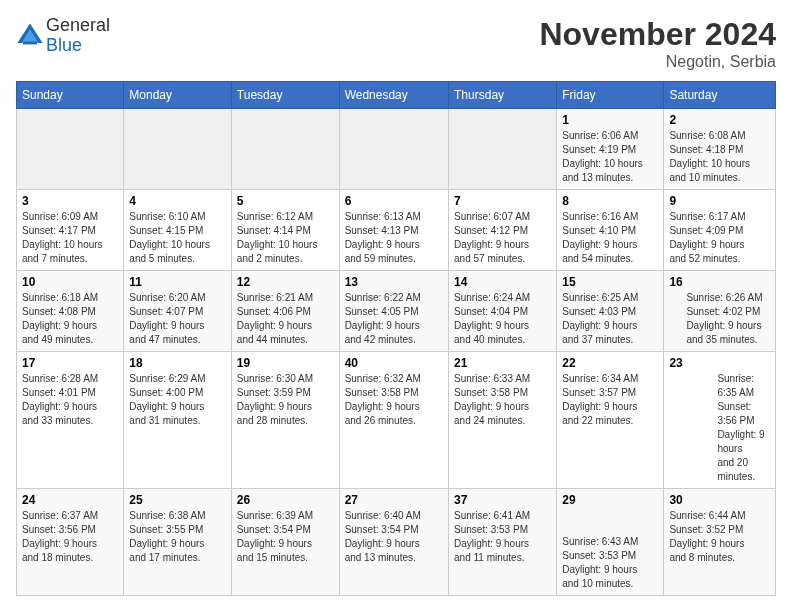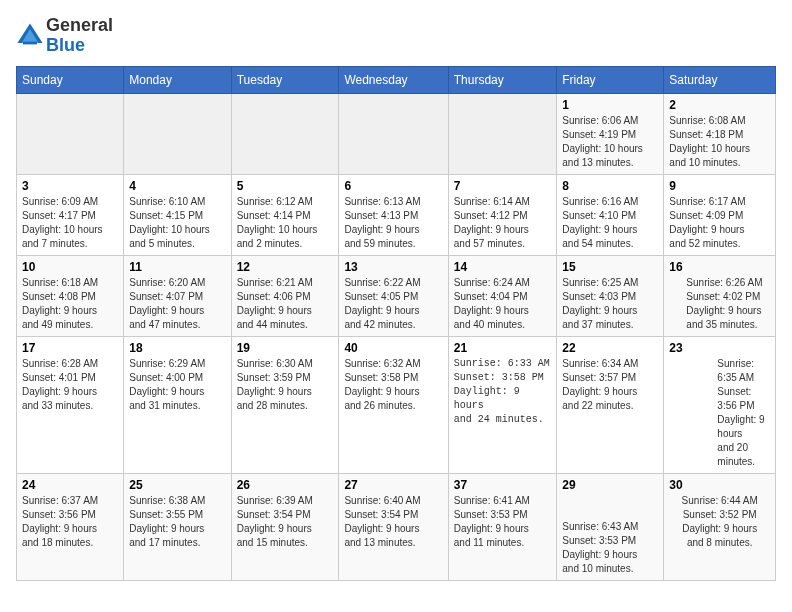--- a/index.html
+++ b/index.html
@@ -15,21 +15,21 @@
       justify-content: space-between;
       align-items: flex-start;
       margin-bottom: 10px;
     }
     .logo {
       display: flex;
       align-items: center;
     }
     .logo-text {
       font-size: 18px;
-      font-weight: bold;
+      font-weight: normal;
       line-height: 1.1;
     }
     .logo-general { color: #333; }
     .logo-blue { color: #1a6bbf; }
     .logo-icon {
       width: 28px;
       height: 28px;
       margin-right: 2px;
     }
     .title-block {
@@ -94,20 +94,24 @@
   <div class="logo">
     <svg class="logo-icon" viewBox="0 0 40 40">
       <polygon points="20,2 38,30 2,30" fill="#1a6bbf"></polygon>
       <polygon points="20,10 32,30 8,30" fill="#4a9de0"></polygon>
       <rect x="10" y="28" width="20" height="4" fill="#1a6bbf"></rect>
     </svg>
     <div class="logo-text">
       <span class="logo-general">General</span><br>
       <span class="logo-blue">Blue</span>
     </div>
+  </div>
+  <div class="title-block">
+    <div class="month-title">November 2024</div>
+    <div class="location">Negotin, Serbia</div>
   </div>
 </div>
 
 <table class="calendar">
   <thead>
     <tr>
       <th>Sunday</th>
       <th>Monday</th>
       <th>Tuesday</th>
       <th>Wednesday</th>
@@ -162,21 +166,21 @@
         </td>
         <td>
           <span class="day-number">6</span>
           <div class="day-info" style="white-space: pre-line;">Sunrise: 6:13 AM
 Sunset: 4:13 PM
 Daylight: 9 hours
 and 59 minutes.</div>
         </td>
         <td>
           <span class="day-number">7</span>
-          <div class="day-info" style="white-space: pre-line;">Sunrise: 6:14 AM
+          <div class="day-info" style="white-space: pre-line;">Sunrise: 6:07 AM
 Sunset: 4:12 PM
 Daylight: 9 hours
 and 57 minutes.</div>
         </td>
         <td>
           <span class="day-number">8</span>
           <div class="day-info" style="white-space: pre-line;">Sunrise: 6:16 AM
 Sunset: 4:10 PM
 Daylight: 9 hours
 and 54 minutes.</div>
@@ -264,21 +268,21 @@
         </td>
         <td>
           <span class="day-number">40</span>
           <div class="day-info" style="white-space: pre-line;">Sunrise: 6:32 AM
 Sunset: 3:58 PM
 Daylight: 9 hours
 and 26 minutes.</div>
         </td>
         <td>
           <span class="day-number">21</span>
-          <div class="day-info" style="white-space: pre-line; font-family: Liberation Mono, monospace;">Sunrise: 6:33 AM
+          <div class="day-info" style="white-space: pre-line;">Sunrise: 6:33 AM
 Sunset: 3:58 PM
 Daylight: 9 hours
 and 24 minutes.</div>
         </td>
         <td>
           <span class="day-number">22</span>
           <div class="day-info" style="white-space: pre-line;">Sunrise: 6:34 AM
 Sunset: 3:57 PM
 Daylight: 9 hours
 and 22 minutes.</div>
@@ -329,20 +333,20 @@
         </td>
         <td>
           <span class="day-number">29</span>
           <div class="day-info" style="white-space: pre-line; margin-top: 28px;">Sunrise: 6:43 AM
 Sunset: 3:53 PM
 Daylight: 9 hours
 and 10 minutes.</div>
         </td>
         <td>
           <span class="day-number">30</span>
-          <div class="day-info" style="white-space: pre-line; text-align: center;">Sunrise: 6:44 AM
+          <div class="day-info" style="white-space: pre-line;">Sunrise: 6:44 AM
 Sunset: 3:52 PM
 Daylight: 9 hours
 and 8 minutes.</div>
         </td>
       </tr>
     </tbody>
 </table>
 
 </body></html>

